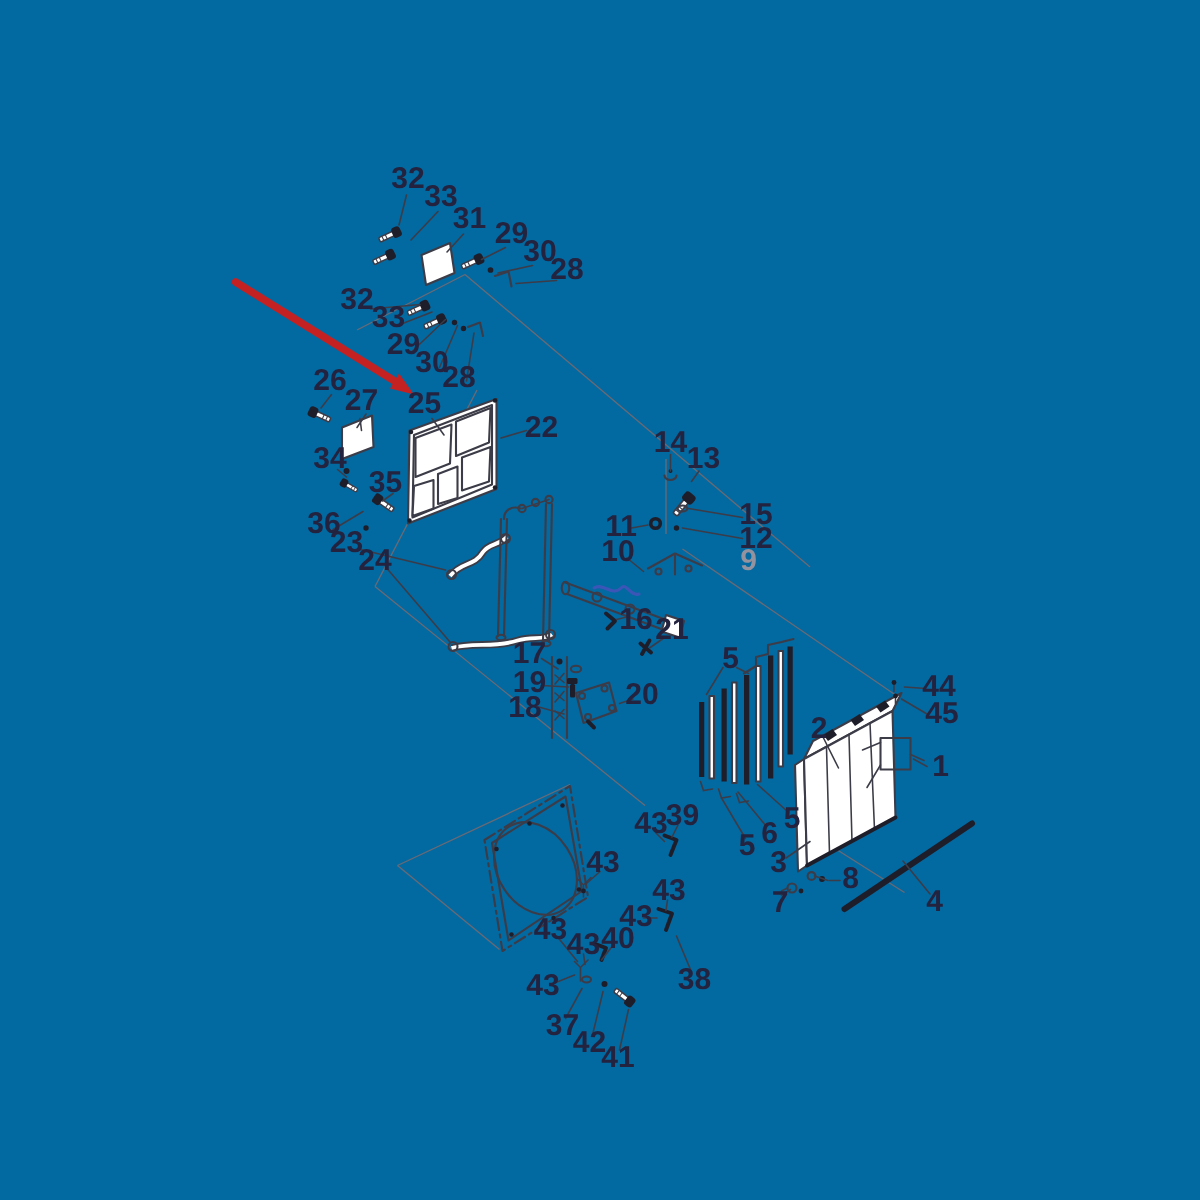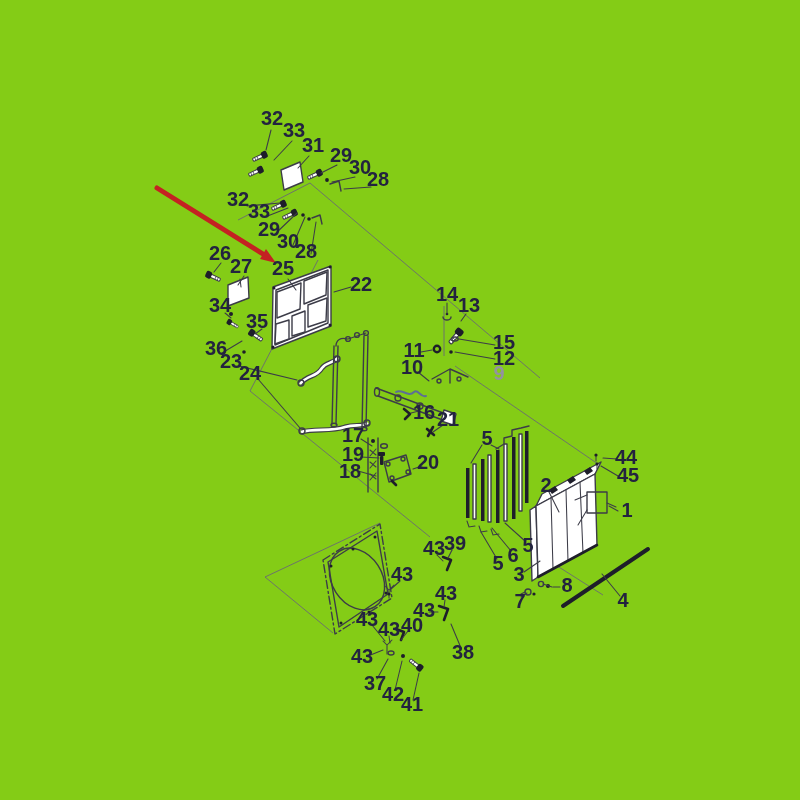--- a/index.html
+++ b/index.html
@@ -1,16 +1,16 @@
 <!DOCTYPE html>
 <html style="--label: #23233f; --muted: #93939f; --line: #3c3c48; --dark: #1e1e2a; --arrow: #c42222;"><head>
 <meta charset="utf-8">
 <style>
   html,body{margin:0;padding:0;background:#ffffff;}
-  #stage{position:relative;width:800px;height:800px;background:#84cc16;overflow:hidden;text-align:right;}
+  #stage{position:relative;width:800px;height:800px;background:#0369a1;overflow:hidden;text-align:right;}
   svg{position:absolute;left:0;top:0;}
   .lbl{font-family:"Liberation Sans",sans-serif;font-weight:bold;font-size:20px;
        fill:var(--label,#23233f);text-anchor:middle;dominant-baseline:middle;}
   .lbl.muted{fill:var(--muted,#93939f);}
   .ln{stroke:var(--line,#3c3c48);fill:none;stroke-width:1.05;stroke-linecap:round;}
   .cln{stroke:#6a6a74;fill:none;stroke-width:0.9;}
   .art{stroke:var(--line,#3c3c48);fill:#ffffff;stroke-width:1.4;stroke-linejoin:round;}
   .artn{stroke:var(--line,#3c3c48);fill:none;stroke-width:1.4;stroke-linejoin:round;stroke-linecap:round;}
   .thick{stroke:var(--dark,#1e1e2a);fill:none;stroke-width:2.6;stroke-linecap:round;stroke-linejoin:round;}
   .dark{fill:var(--dark,#1e1e2a);stroke:none;}

